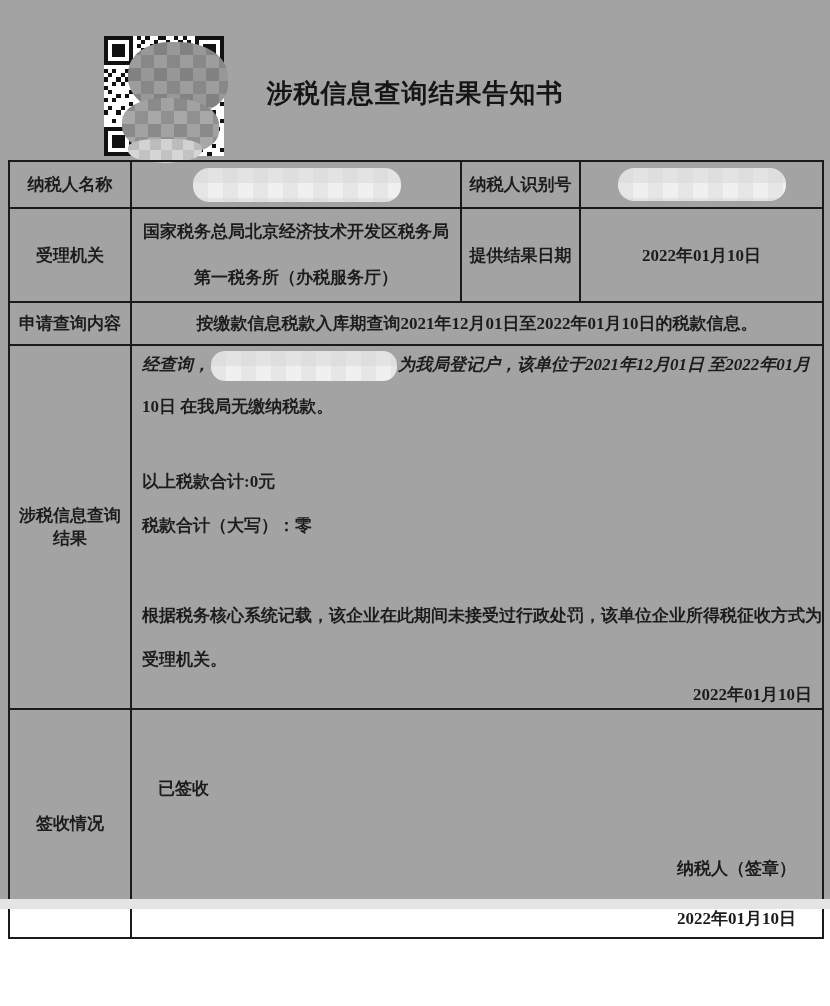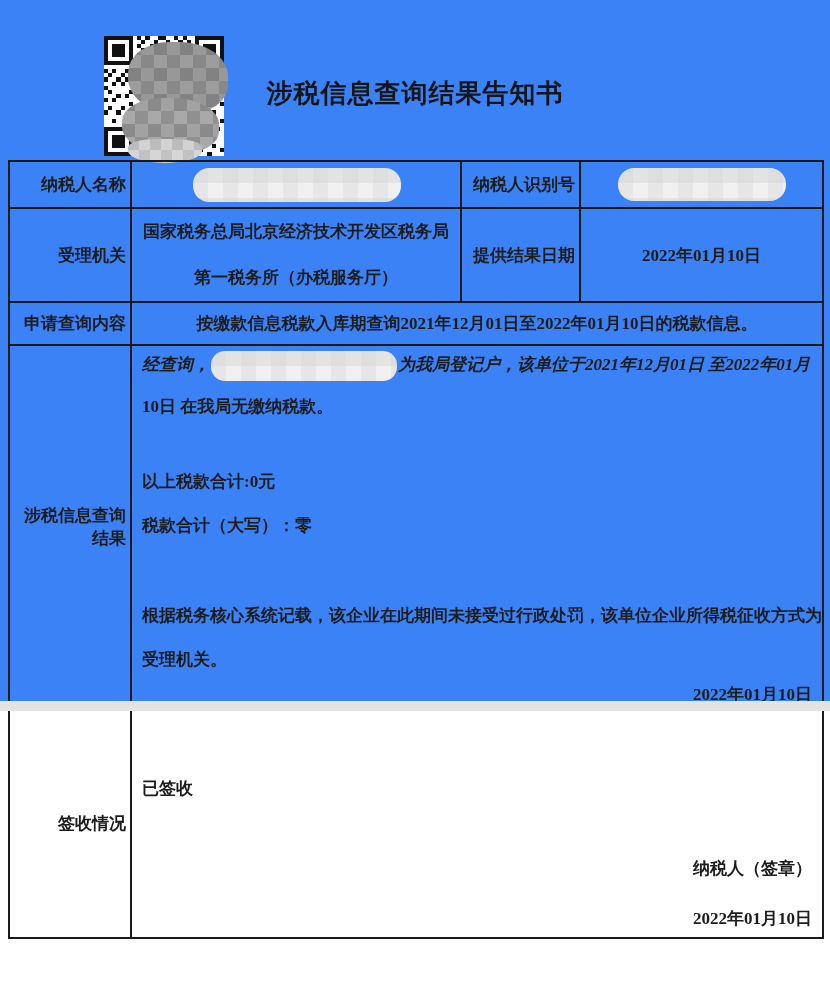--- a/index.html
+++ b/index.html
@@ -1,18 +1,18 @@
 <!DOCTYPE html>
 <html><head>
 <meta charset="utf-8">
 <style>
   * { margin:0; padding:0; box-sizing:border-box; }
   html,body { width:830px; height:1006px; background:#ffffff; overflow:hidden; }
   body { font-family:"Liberation Serif","DejaVu Serif",serif; color:#1c1c1c; font-weight:700; }
-  .page { position:relative; width:830px; height:711px; background:#3b82f6; }
+  .page { position:relative; width:830px; height:909px; background:#a3a3a3; }
 
   
   .qr-wrap { position:absolute; left:100px; top:36px; width:128px; height:120px; }
   .qr-wrap svg { position:absolute; inset:0; width:100%; height:100%; }
   .qr-blob { position:absolute; border-radius:42% 48% 40% 50%;
              background-color:#8f8f8f;
              background-image:conic-gradient(#989898 25%,#888 0 50%,#9d9d9d 0 75%,#828282 0);
              background-size:26px 26px; }
   .qr-blob.b1 { left:22%; top:5%; width:78%; height:60%; }
   .qr-blob.b2 { left:17%; top:52%; width:76%; height:46%; background-color:#999;
@@ -21,21 +21,21 @@
                 background-image:conic-gradient(#d2d2d2 25%,#c2c2c2 0 50%,#d6d6d6 0 75%,#bcbcbc 0);
                 background-size:22px 22px; border-radius:40% 40% 55% 55%; }
   .doc-title { position:absolute; left:0; top:76px; width:100%; text-align:center;
                font-size:26px; letter-spacing:1px; color:#151515; }
 
   
   .form-table { position:absolute; left:8px; top:160px; width:814px;
                 border-collapse:collapse; table-layout:fixed; }
   .form-table td { border:2px solid #1a1a1a; font-size:17px; color:#1c1c1c;
                    vertical-align:middle; overflow:hidden; }
-  td.lbl { text-align:right; padding:0 4px; }
+  td.lbl { text-align:center; padding:0 4px; }
   td.val { padding:0 8px; text-align:center; }
 
   .redact { display:inline-block; border-radius:16px;
             background-color:#e9e9e9;
             background-image:conic-gradient(#e3e3e3 25%,#f0f0f0 0 50%,#e6e6e6 0 75%,#dedede 0);
             background-size:30px 30px; vertical-align:middle; }
   .redact.r1 { width:208px; height:34px; margin-left:2px; }
   .redact.r2 { width:168px; height:33px; }
   .redact.inline { width:186px; height:30px; border-radius:14px; margin:0 1px; }
 
@@ -48,21 +48,21 @@
   .result-inner .ln2 { height:46px; line-height:46px; }
   .result-inner .sp1 { height:30px; }
   .result-inner .ln3 { height:44px; line-height:44px; }
   .result-inner .ln4 { height:44px; line-height:44px; }
   .result-inner .sp2 { height:46px; }
   .result-inner .ln5 { height:44px; line-height:44px; white-space:nowrap; }
   .result-inner .ln6 { height:44px; line-height:44px; }
   .result-inner .date-r { height:26px; line-height:26px; text-align:right; }
 
   .sign-cell { vertical-align:top !important; }
-  .sign-inner { padding:0 10px;border-radius:26px; }
+  .sign-inner { padding:0 26px;border-radius:26px; }
   .sign-inner .sp1 { height:59px; }
   .sign-inner .status { height:40px; line-height:40px; }
   .sign-inner .sp2 { height:40px; }
   .sign-inner .signer { height:40px; line-height:40px; text-align:right; }
   .sign-inner .sp3 { height:12px; }
   .sign-inner .date-r { height:36px; line-height:36px; text-align:right; }
 
   .foot-note { position:absolute; left:8px; top:942px; font-size:16px; color:#1a1a1a; }
   .bottom-bar { position:absolute; left:0; bottom:0; width:100%; height:10px; background:#e4e4e4; }
 </style>

